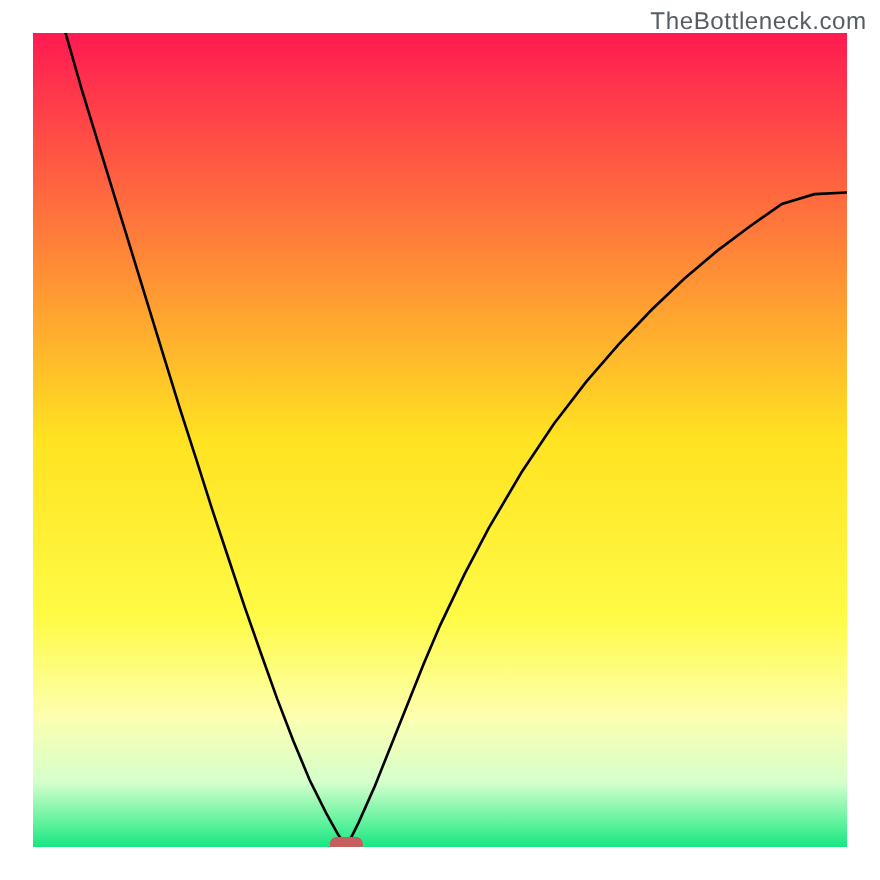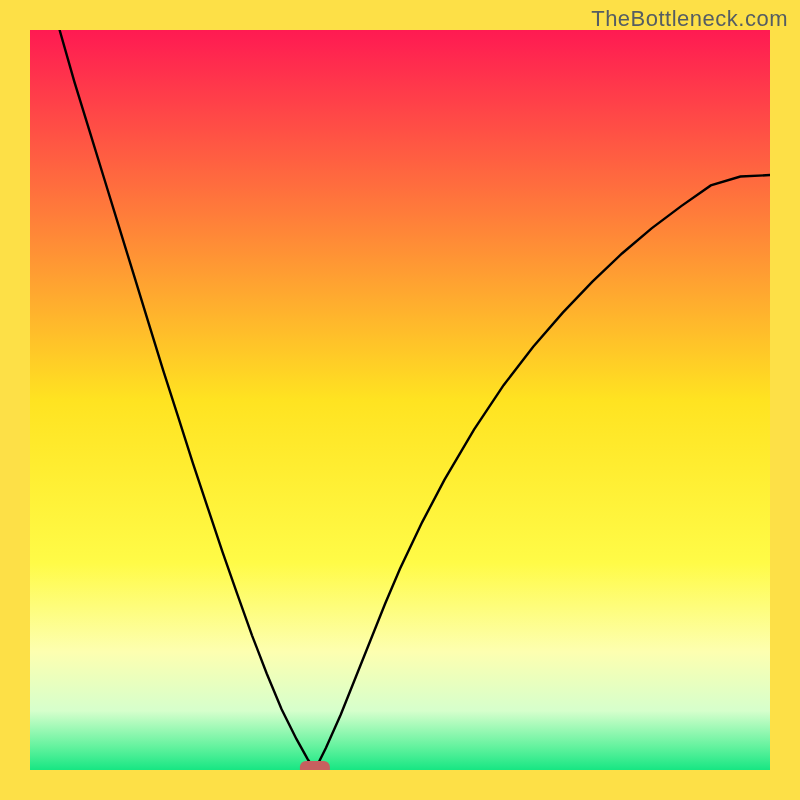--- a/index.html
+++ b/index.html
@@ -8,21 +8,21 @@
     width: 800px;
     height: 800px;
     overflow: hidden;
     background: #000;
     font-family: Arial, Helvetica, sans-serif;
   }
   .frame {
     position: relative;
     width: 800px;
     height: 800px;
-    background: #fde047;
+    background: #ffffff;
     text-decoration: underline;
   }
   .plot {
     position: absolute;
     left: 30px;
     top: 30px;
     width: 740px;
     height: 740px;
     overflow: hidden;
   }

